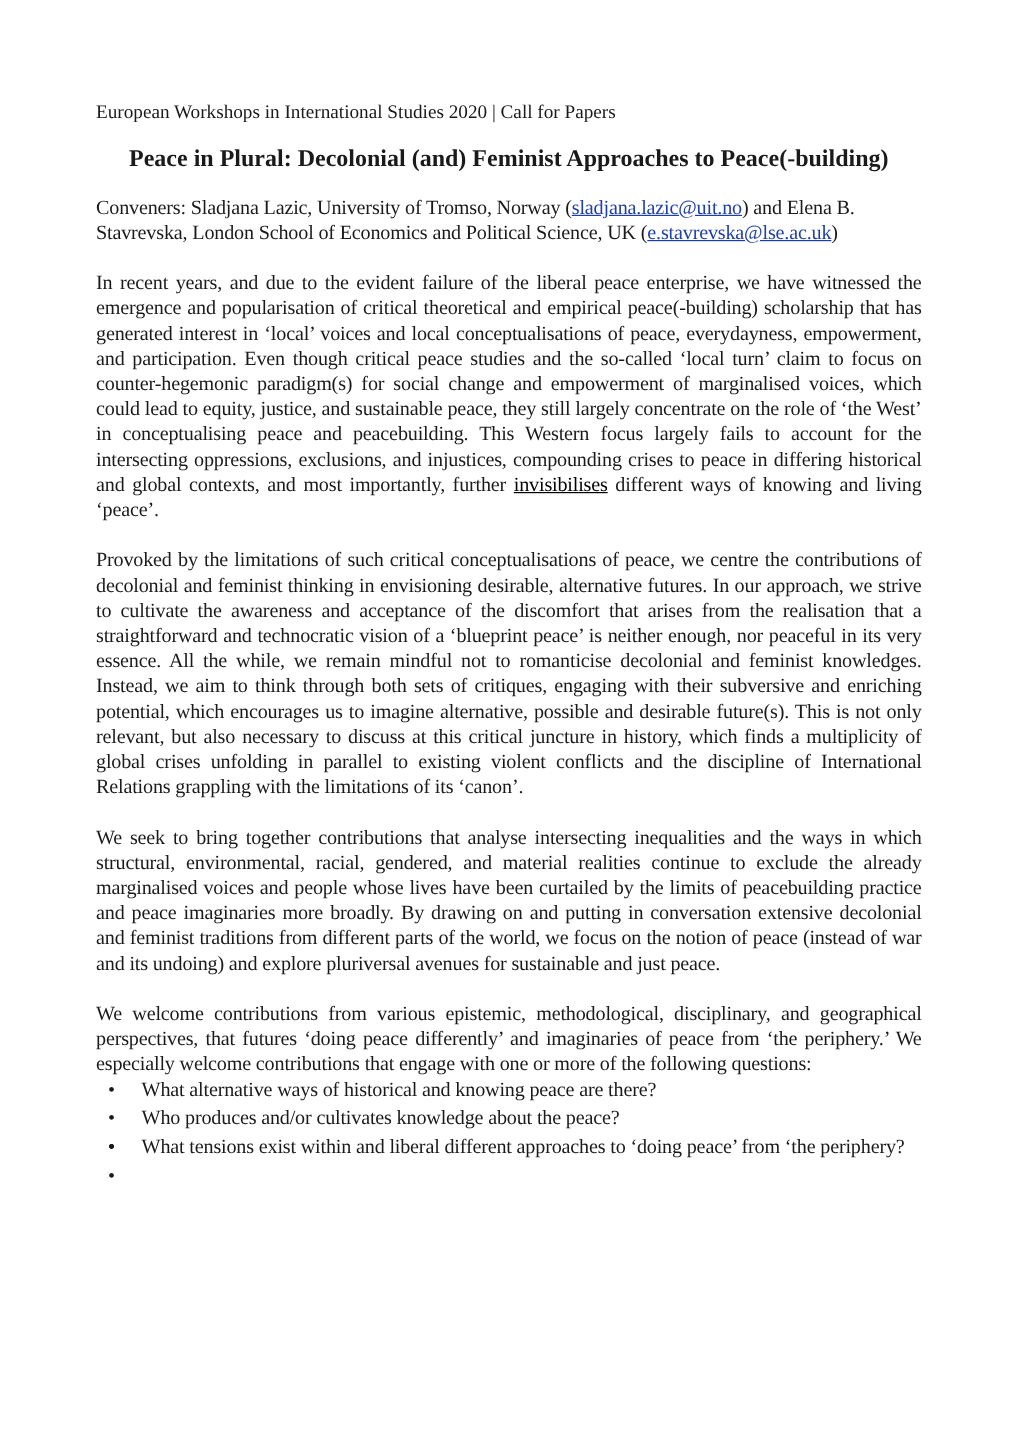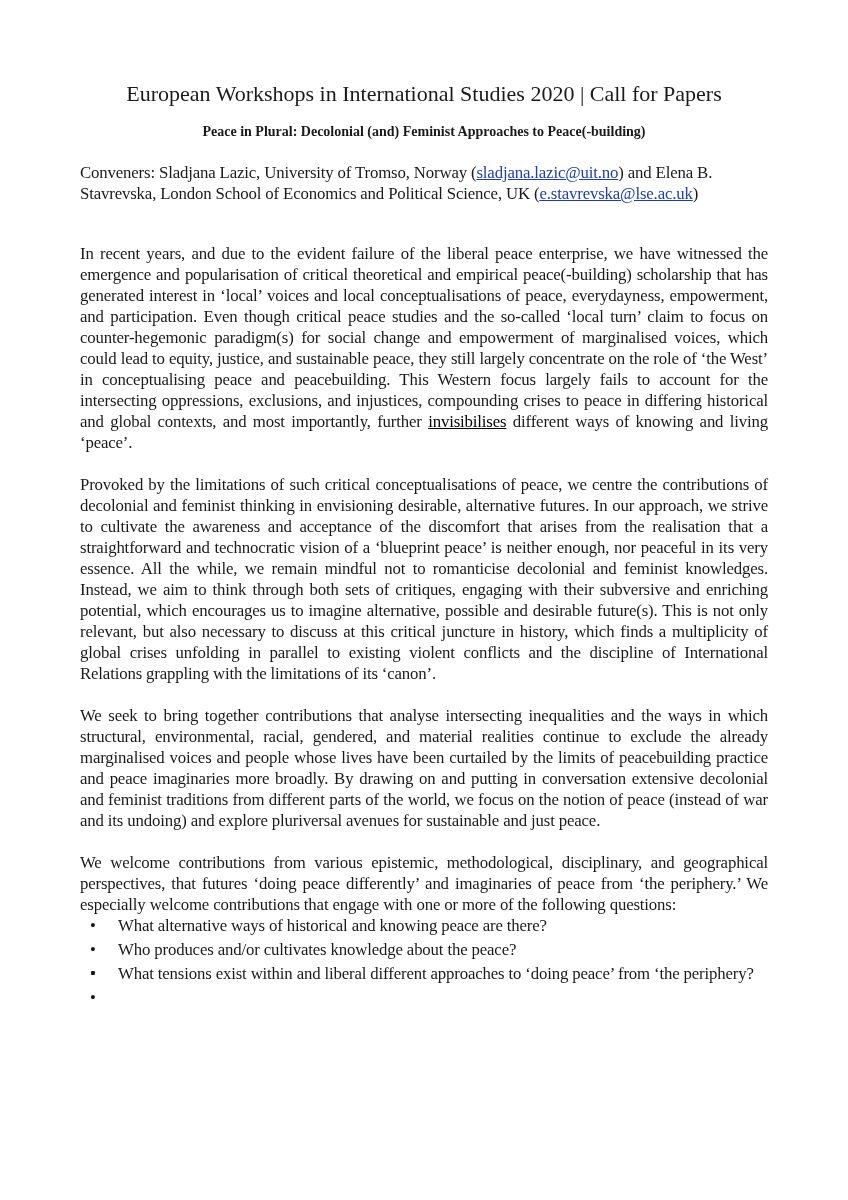--- a/index.html
+++ b/index.html
@@ -8,40 +8,39 @@
       font-family: "Liberation Serif", "DejaVu Serif", serif;
       color: #1a1a1a;
     }
     .page {
       position: relative;
       width: 848px; height: 1200px;
       box-sizing: border-box;
       padding: 84px 80px 0 80px;
     }
     .header-line {
-      text-align: center;
-      font-size: 22px;
+      font-size: 16px;
       line-height: 20px;
       margin: 0 0 18px 0;
     }
     .title {
       text-align: center;
-      font-size: 14px;
+      font-size: 20px;
       font-weight: bold;
       line-height: 20px;
       margin: 0 0 20px 0;
     }
     p {
       font-size: 16.8px;
       line-height: 21px;
       text-align: justify;
       margin: 0 0 21px 0;
       letter-spacing: -0.15px;
     }
-    p.conveners { margin-bottom: 39px; text-align: left; }
+    p.conveners { margin-bottom: 21px; text-align: left; }
     a.email { color: #1f3fa8; text-decoration: underline; }
     .dark { color: #000; text-decoration: underline; }
     ul.questions {
       list-style: none;
       margin: 0; padding: 0;
       font-size: 16.8px;
       line-height: 21px;
       letter-spacing: -0.15px;
     }
     ul.questions li {

